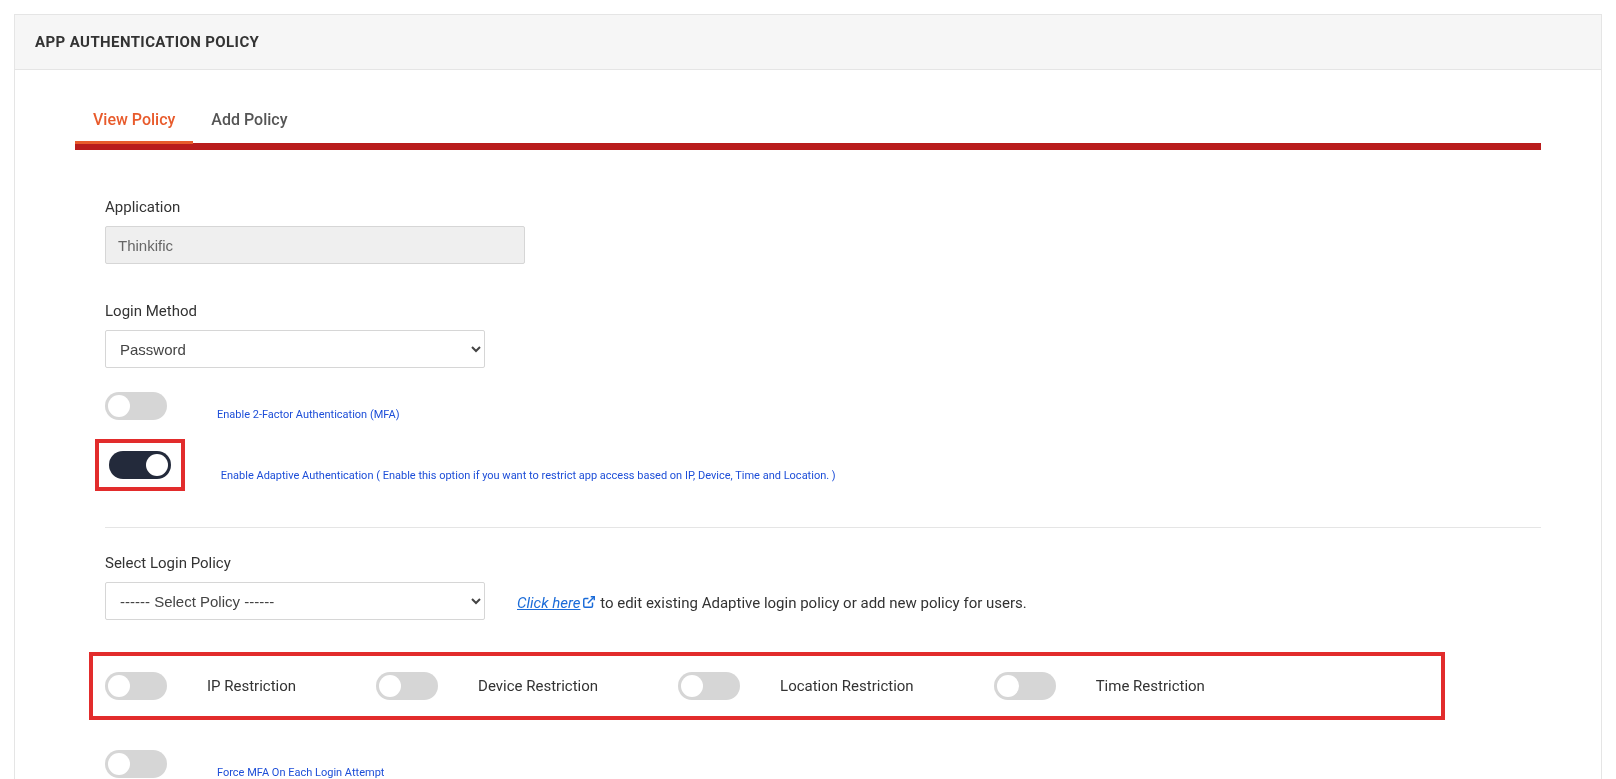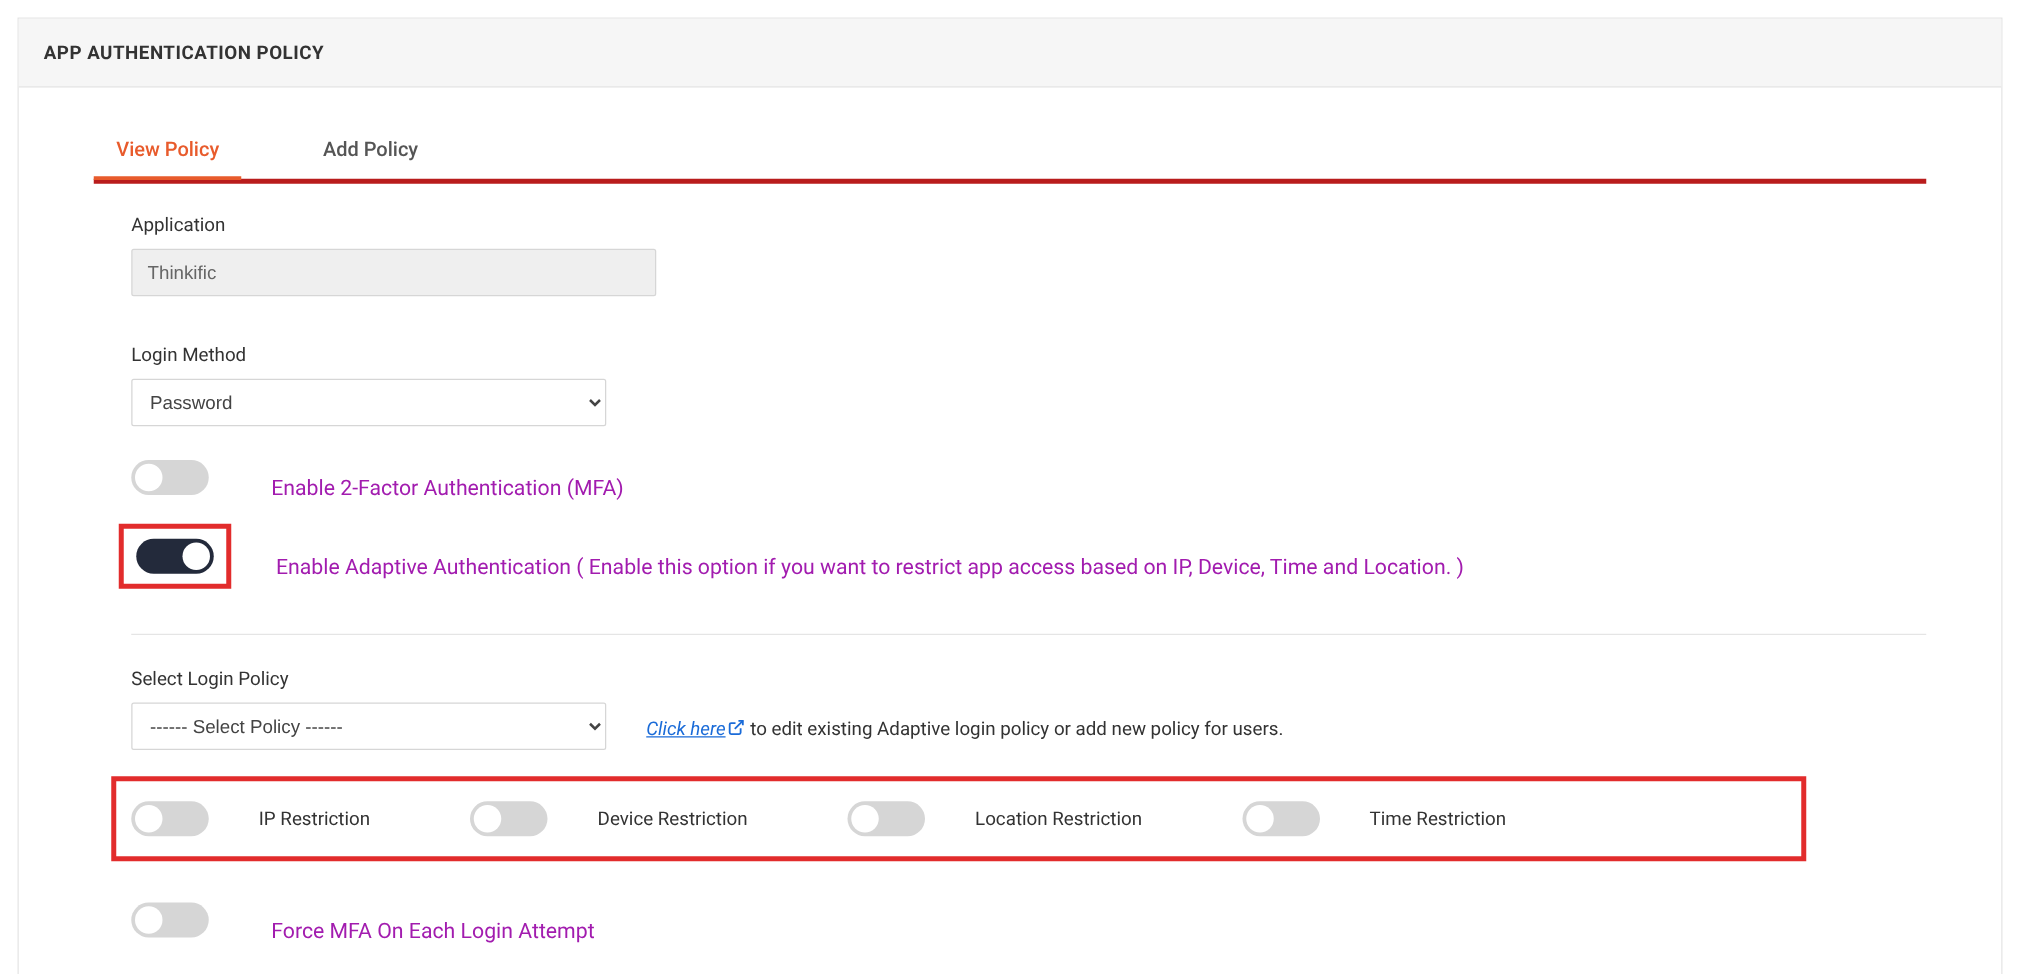--- a/index.html
+++ b/index.html
@@ -21,23 +21,22 @@
       font-size: 15px;
       font-weight: 700;
       letter-spacing: 0.4px;
       color: #333;
     }
     .panel-body {
       padding: 30px 60px 30px 60px;
     }
     .tabs {
       display: flex;
-      border-bottom: 4px solid #b91c1c;
-      margin-bottom: 24px;
-      gap: 47px;
+      border-bottom: 7px solid #b91c1c;
+      margin-bottom: 48px;
     }
     .tab {
       padding: 10px 18px 12px 18px;
       font-size: 16px;
       color: #555;
       cursor: pointer;
       margin-bottom: -1px;
       font-weight: 500;
     }
     .tab.active {
@@ -77,21 +76,21 @@
       font-size: 15px;
     }
     .toggle-row {
       display: flex;
       align-items: center;
       gap: 50px;
       margin-top: 6px;
       margin-bottom: 6px;
       padding: 8px 0;
     }
-    .toggle-text { color:#a21caf; font-size:17px;margin-top:18px; }
+    .toggle-text { color:#1d4ed8; font-size:11px;margin-top:18px; }
     .toggle {
       width: 62px;
       height: 28px;
       border-radius: 16px;
       position: relative;
       cursor: pointer;
       flex-shrink: 0;
     }
     .toggle.off { background: #d6d6d6; }
     .toggle.on  { background: #232a3b; }
@@ -114,21 +113,21 @@
     }
     hr.divider {
       border: none;
       border-top: 1px solid #e5e5e5;
       margin: 18px 0 26px 0;
     }
     .policy-row {
       display:flex;
       align-items:flex-end;
       gap: 32px;
-      margin-bottom: 21px;
+      margin-bottom: 32px;
     }
     .hint {
       padding-bottom: 8px;
       color: #333;
       font-size: 15px;
     }
     .hint a {
       color: #1a6bd8;
       font-style: italic;
       text-decoration: underline;

